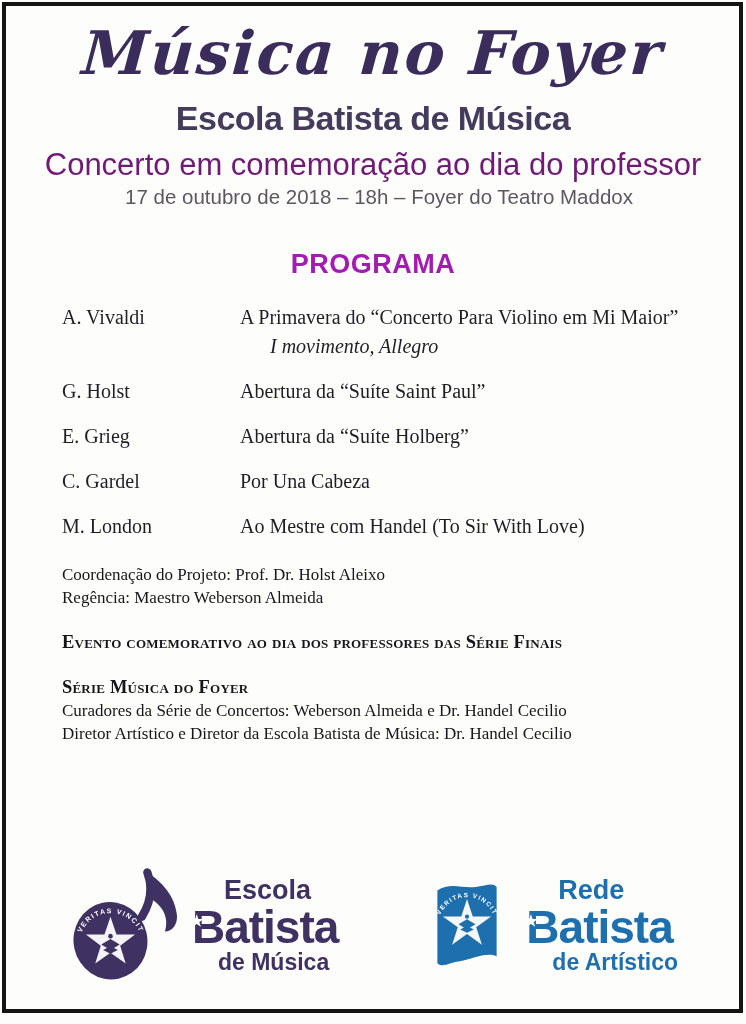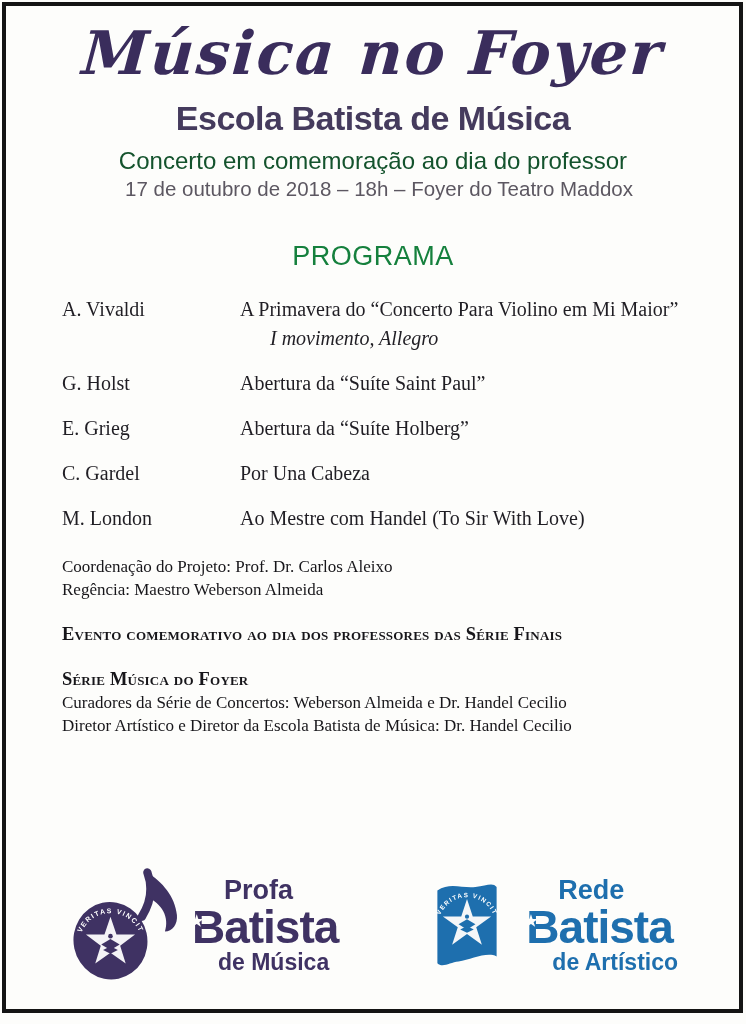--- a/index.html
+++ b/index.html
@@ -34,39 +34,39 @@
   .school {
     font-family:"Liberation Sans", sans-serif;
     font-weight:700;
     font-size:34px;
     color:#453b5d;
     margin-top:14px;
     letter-spacing:-0.5px;
   }
   .subtitle {
     font-family:"Liberation Sans", sans-serif;
-    font-size:24px;
-    color:#14532d;
+    font-size:31px;
+    color:#701a75;
     margin-top:9px;
   }
   .datevenue {
     font-family:"Liberation Sans", sans-serif;
     font-size:20.5px;
     color:#5c5761;
     margin-top:2px;
     margin-left:12px;
   }
 
   
   .programa {
     text-align:center;
     font-family:"Liberation Sans", sans-serif;
-    font-weight:400;
+    font-weight:700;
     font-size:27px;
-    color:#15803d;
+    color:#a21caf;
     letter-spacing:0.5px;
     margin-top:40px;
   }
   .program-list {
     margin:24px 40px 0 62px;
     font-size:20px;
     color:#201e24;
     line-height:26px;
   }
   .program-row { display:flex; margin-bottom:19px; }
@@ -163,21 +163,21 @@
       <div class="piece-block">Por Una Cabeza</div>
     </div>
     <div class="program-row">
       <div class="composer">M. London</div>
       <div class="piece-block">Ao Mestre com Handel (To Sir With Love)</div>
     </div>
   </div>
 
   <div class="credits">
     <div class="credit-section">
-      <div class="credit-line">Coordenação do Projeto: Prof. Dr. Carlos Aleixo</div>
+      <div class="credit-line">Coordenação do Projeto: Prof. Dr. Holst Aleixo</div>
       <div class="credit-line">Regência: Maestro Weberson Almeida</div>
     </div>
     <div class="credit-section">
       <div class="credit-header">Evento comemorativo ao dia dos professores das Série Finais</div>
     </div>
     <div class="credit-section">
       <div class="credit-header">Série Música do Foyer</div>
       <div class="credit-line">Curadores da Série de Concertos: Weberson Almeida e Dr. Handel Cecilio</div>
       <div class="credit-line">Diretor Artístico e Diretor da Escola Batista de Música: Dr. Handel Cecilio</div>
     </div>
@@ -195,21 +195,21 @@
           <path d="M36,80 L46,74 L56,80 L46,86 Z" fill="#3f3263"></path>
           <path d="M38,86 L46,82 L54,86 L46,90 Z" fill="#3f3263"></path>
           <circle cx="46" cy="71" r="2.5" fill="#3f3263"></circle>
           <path id="arcL" d="M12,80 A34,34 0 0 1 80,80" fill="none"></path>
           <text class="motto-text" text-anchor="middle">
             <textPath href="#arcL" startOffset="50%">VERITAS VINCIT</textPath>
           </text>
         </svg>
       </div>
       <div class="logo-text">
-        <span class="lt-line1">Profa</span>
+        <span class="lt-line1">Escola</span>
         <span class="lt-line2">Batista</span>
         <span class="lt-line3">de Música</span>
       </div>
     </div>
 
     <div class="logo logo-blue">
       <div class="logo-icon">
         <svg width="110" height="110" viewBox="0 0 130 120" xmlns="http://www.w3.org/2000/svg">
           <path d="M30,18 C45,8 60,16 75,14 C88,12 96,8 100,14 L100,96 C88,90 70,100 55,102 C45,103 36,110 30,104 Z" fill="#1e6fae"></path>
           <polygon points="65,28 71.8,48.7 93.5,48.7 75.9,61.6 82.6,82.3 65,69.5 47.4,82.3 54.1,61.6 36.5,48.7 58.2,48.7" fill="#f4f6f8"></polygon>

